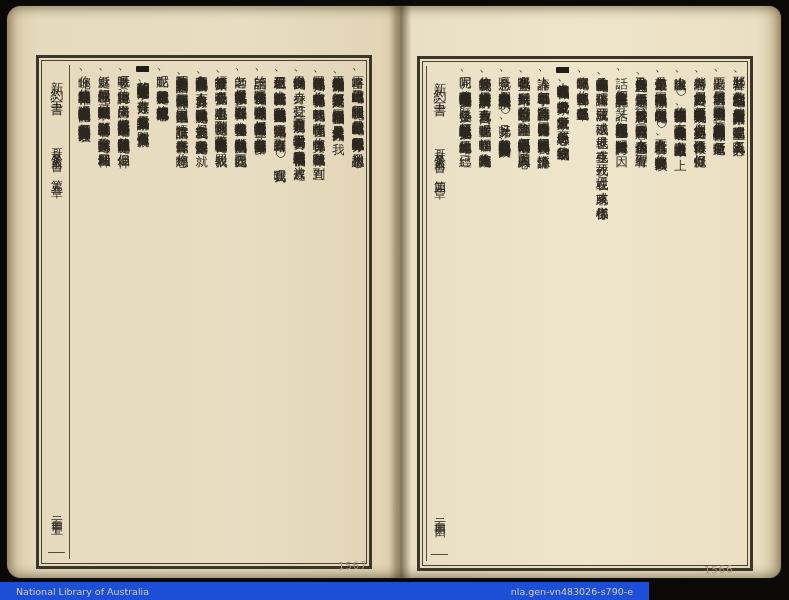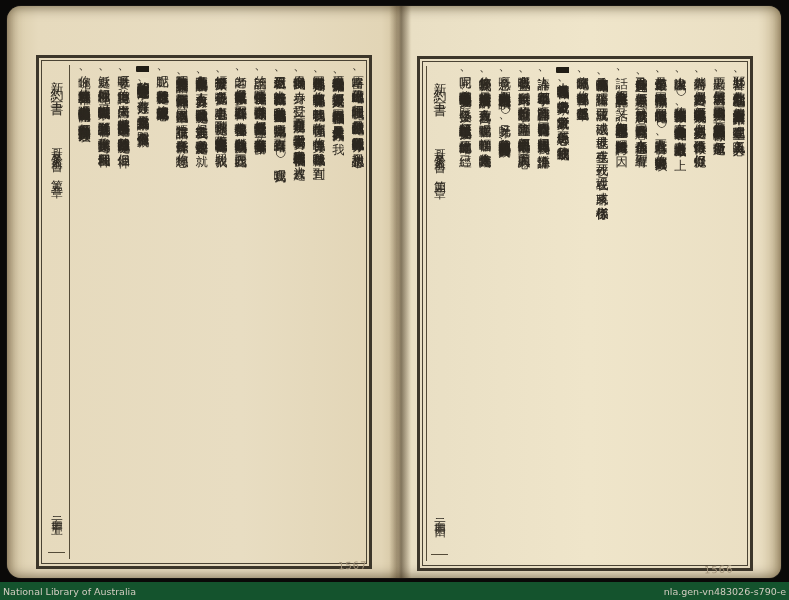--- a/index.html
+++ b/index.html
@@ -50,23 +50,23 @@
   .m-pagenum{margin-top:auto;margin-bottom:34px;font-size:11.5px;letter-spacing:2px;}
   .m-rule{width:70%;border-top:1px solid #544b38;margin-bottom:6px;}
 
   
   .pencil{position:absolute;font-size:10px;color:#a2937a;letter-spacing:1px;
           transform:rotate(-2deg);}
   .pencil-left{left:338px;top:560px;}
   .pencil-right{left:704px;top:564px;}
 
   
-  .bottom-bar{position:absolute;left:0;bottom:0;width:789px;height:18px;background:#14532d;
+  .bottom-bar{position:absolute;left:0;bottom:0;width:649px;height:18px;background:#1d4ed8;
               display:flex;align-items:center;justify-content:space-between;
-              font-size:9.5px;color:#d2ccc0;padding:0 3px;box-sizing:border-box;}
+              font-size:9.5px;color:#d2ccc0;padding:0 16px;box-sizing:border-box;}
 </style>
 </head>
 <body>
 
 <div class="screen">
 
   <div class="spread">
 
     <div class="page page-left">
       <div class="frame frame-left">

